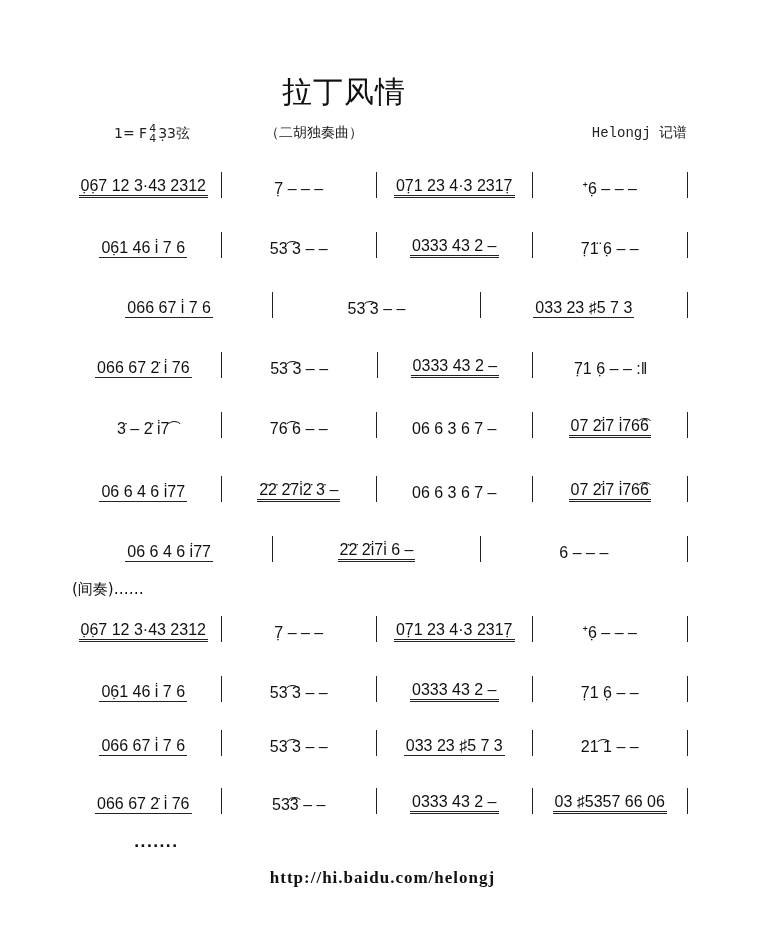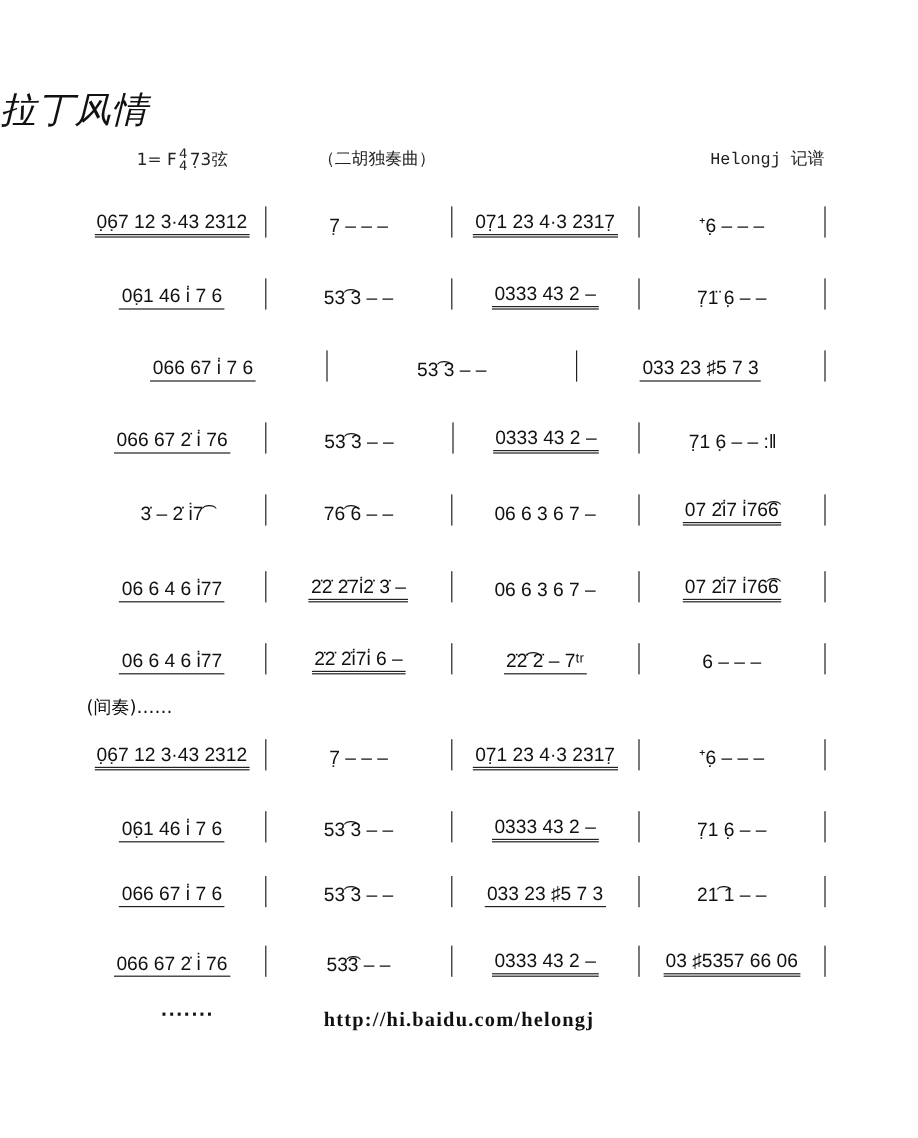--- a/index.html
+++ b/index.html
@@ -1,39 +1,39 @@
 <!DOCTYPE html>
 <html><head>
 <meta charset="utf-8">
 <style>
   html, body { margin: 0; padding: 0; background: #ffffff; }
   body { width: 765px; height: 948px; position: relative; overflow: hidden; font-family: "DejaVu Sans", sans-serif; color: #111; }
-  .title { position: absolute; top: 72px; left: 0; width: 688px; text-align: left; font-size: 30px; letter-spacing: 1px; color: #111; font-style: italic; }
+  .title { position: absolute; top: 72px; left: 0; width: 688px; text-align: center; font-size: 30px; letter-spacing: 1px; color: #111; }
   .meta { position: absolute; top: 124px; font-size: 14px; color: #222; }
   .meta.left { left: 66px; margin-left: 48px; }
   .meta.center { left: 0; width: 628px; text-align: center; }
   .meta.right { right: 78px; font-family: "Liberation Mono", monospace; }
   .frac { display: inline-block; vertical-align: middle; text-align: center; font-size: 11px; line-height: 10px; margin: 0 2px; }
   .line { position: absolute; left: 66px; width: 622px; display: flex; align-items: flex-end; justify-content: space-between; font-family: "Liberation Sans", sans-serif; font-size: 16px; white-space: nowrap; }
   .bar { display: flex; flex: 1; align-items: flex-end; justify-content: space-around; padding: 0 4px; border-right: 1.5px solid #222; height: 26px; }
   .bar.norule { border-right: none; }
   .note { display: inline-block; padding: 0 2px; border-bottom: 1px solid #222; line-height: 18px; }
   .note.dbl { border-bottom: 3px double #222; }
   .note.plain { border-bottom: none; }
   .interlude { position: absolute; top: 580px; left: 72px; font-size: 15px; font-weight: normal; }
   .ellipsis { position: absolute; top: 838px; left: 134px; font-size: 14px; font-weight: bold; letter-spacing: 1px; }
-  .footer { position: absolute; top: 840px; left: 0; width: 765px; text-align: center; font-family: "Liberation Serif", serif; font-size: 17px; font-weight: bold; letter-spacing: 1px; }
+  .footer { position: absolute; top: 868px; left: 0; width: 765px; text-align: center; font-family: "Liberation Serif", serif; font-size: 17px; font-weight: bold; letter-spacing: 1px; }
 </style>
 </head>
 <body>
 
 <div class="title">拉丁风情</div>
 
 <div class="meta left">
-  <span>1= F</span><span class="frac"><span>4</span><br><span>4</span></span><span>7̣3弦</span>
+  <span>1= F</span><span class="frac"><span>4</span><br><span>4</span></span><span>3̣3弦</span>
 </div>
 <div class="meta center">（二胡独奏曲）</div>
 <div class="meta right">Helongj 记谱</div>
 
 <div class="line" style="top:172px">
   <div class="bar">
       <span class="note dbl">0̣6̣7 12 3·43 2312</span>
     </div>
   <div class="bar">
       <span class="note plain">7̣ – – –</span>
@@ -119,23 +119,20 @@
 </div>
 
 <div class="line" style="top:536px">
   <div class="bar">
       <span class="note">06 6 4 6 i̇77</span>
     </div>
   <div class="bar">
       <span class="note dbl">2̇2̇ 2̇i̇7i̇ 6 –</span>
     </div>
   <div class="bar">
-      <span class="note">2̇2̇͡ 2̇ – 7ᵗʳ</span>
-    </div>
-  <div class="bar">
       <span class="note plain">6 – – –</span>
     </div>
 </div>
 
 <div class="interlude">(间奏)……</div>
 
 <div class="line" style="top:616px">
   <div class="bar">
       <span class="note dbl">0̣6̣7 12 3·43 2312</span>
     </div>

